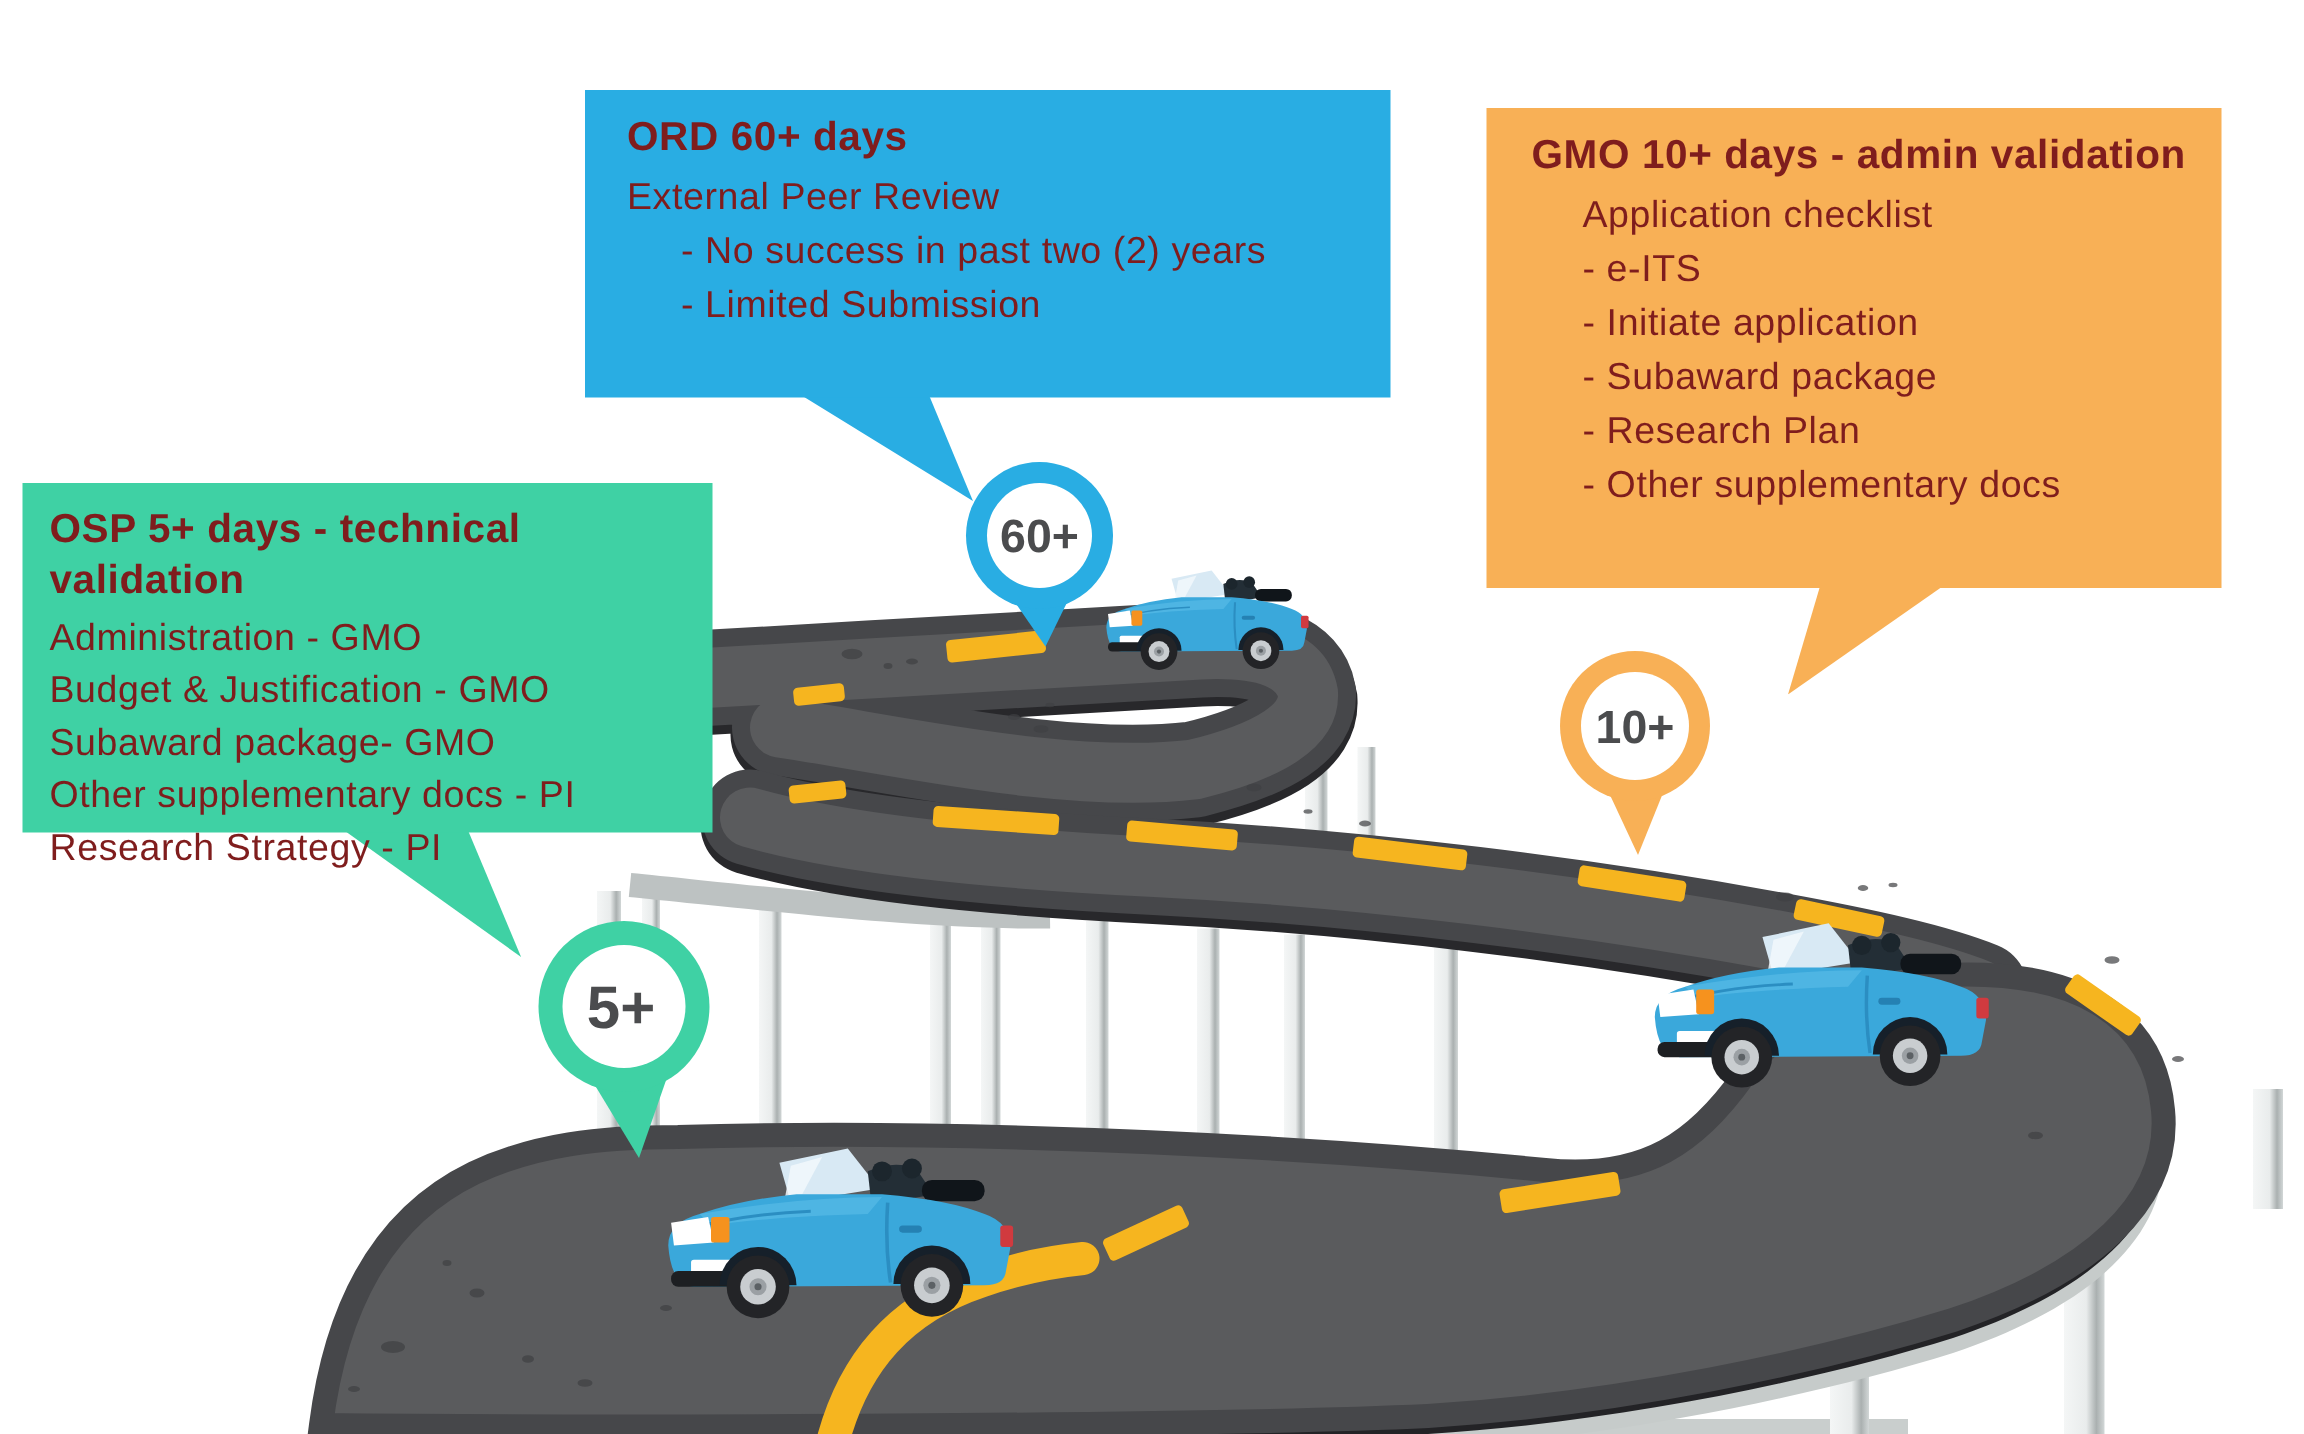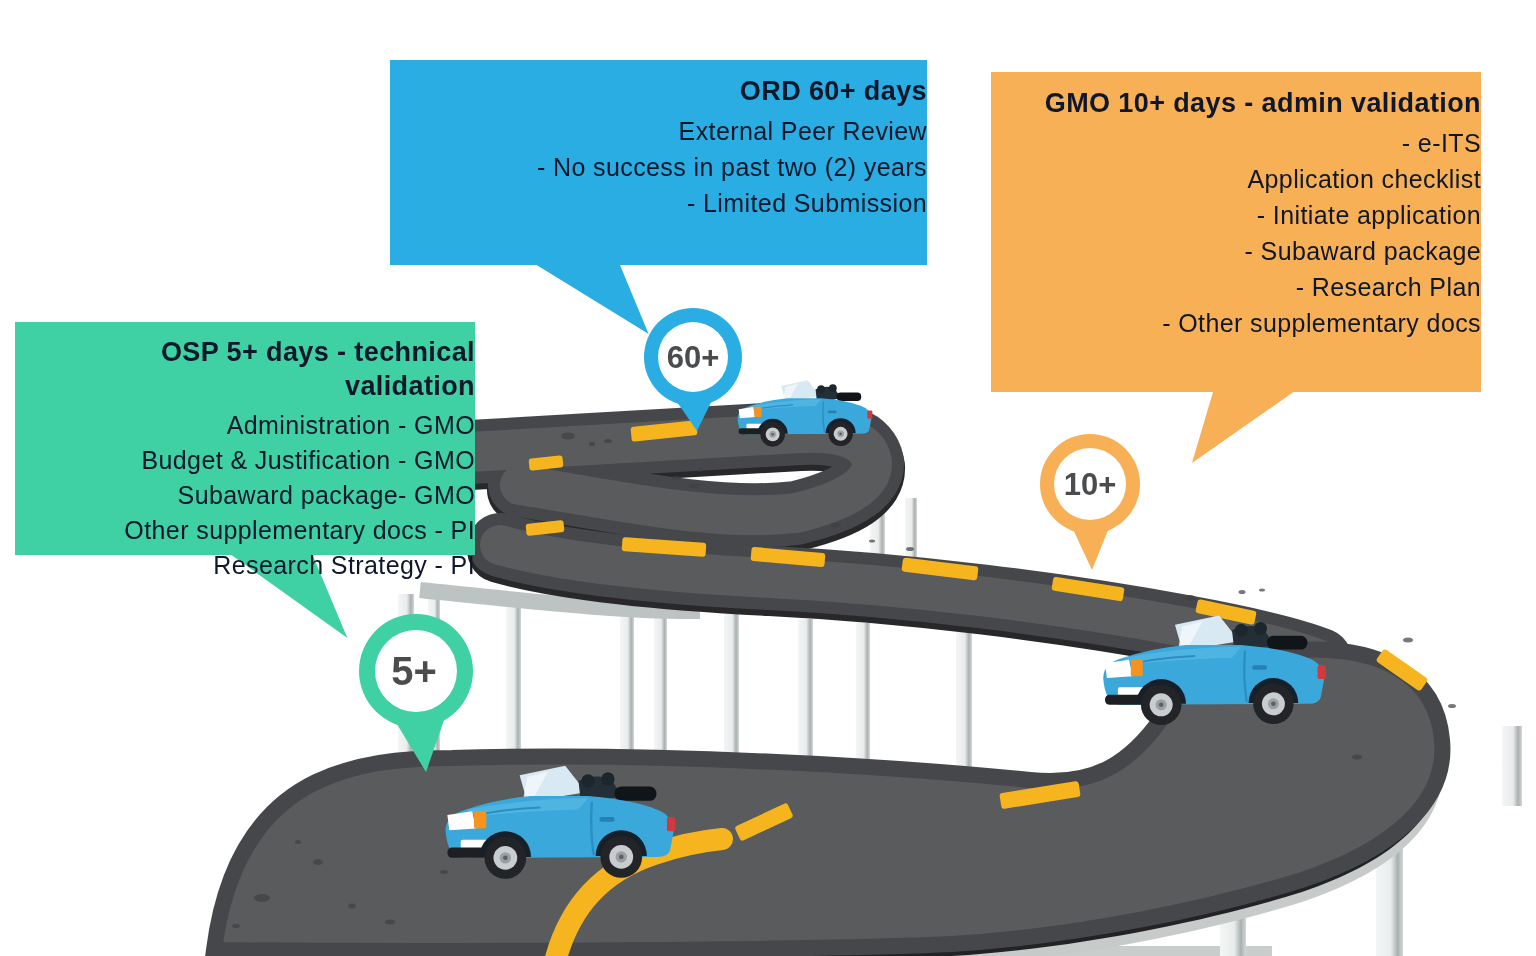--- a/index.html
+++ b/index.html
@@ -2,21 +2,21 @@
 <html><head>
 <meta charset="utf-8">
 <style>
   html,body{margin:0;padding:0;background:#ffffff;}
   .stage{
     position:relative;width:1536px;height:956px;overflow:hidden;background:#ffffff;
     font-family:"Liberation Sans","DejaVu Sans",sans-serif;
   }
   .scene{position:absolute;left:0;top:0;z-index:1;}
   .callout{
-    position:absolute;z-index:3;color:#0f172a;letter-spacing:.4px;text-align:right;
+    position:absolute;z-index:3;color:#7f1d1d;letter-spacing:.4px;
   }
   .callout .title{font-weight:bold;font-size:27px;line-height:34px;margin-bottom:5px;}
   .callout .line{font-size:25px;line-height:36px;}
   .callout .bullets .line{padding-left:36px;}
   .tail{position:absolute;z-index:2;}
   .box-ord{left:390px;top:60px;width:537px;height:205px;background:#29ade3;padding:14px 0 0 28px;box-sizing:border-box;}
   .tail-ord{left:520px;top:263px;width:134px;height:71px;background:#29ade3;
     clip-path:polygon(10% 0,74% 0,96% 100%);}
   .box-gmo{left:991px;top:72px;width:490px;height:320px;background:#f8b056;padding:14px 0 0 30px;box-sizing:border-box;}
   .box-gmo .callout-inner .line{padding-left:34px;}
@@ -194,22 +194,22 @@
   <div class="bullets">
     <div class="line">- No success in past two (2) years</div>
     <div class="line">- Limited Submission</div>
   </div>
 </div>
 <div class="tail tail-ord"></div>
 
 <div class="callout box-gmo">
   <div class="callout-inner">
     <div class="title">GMO 10+ days - admin validation</div>
+    <div class="line">Application checklist</div>
     <div class="line">- e-ITS</div>
-    <div class="line">Application checklist</div>
     <div class="line">- Initiate application</div>
     <div class="line">- Subaward package</div>
     <div class="line">- Research Plan</div>
     <div class="line">- Other supplementary docs</div>
   </div>
 </div>
 <div class="tail tail-gmo"></div>
 
 <div class="callout box-osp">
   <div class="title">OSP 5+ days - technical validation</div>

